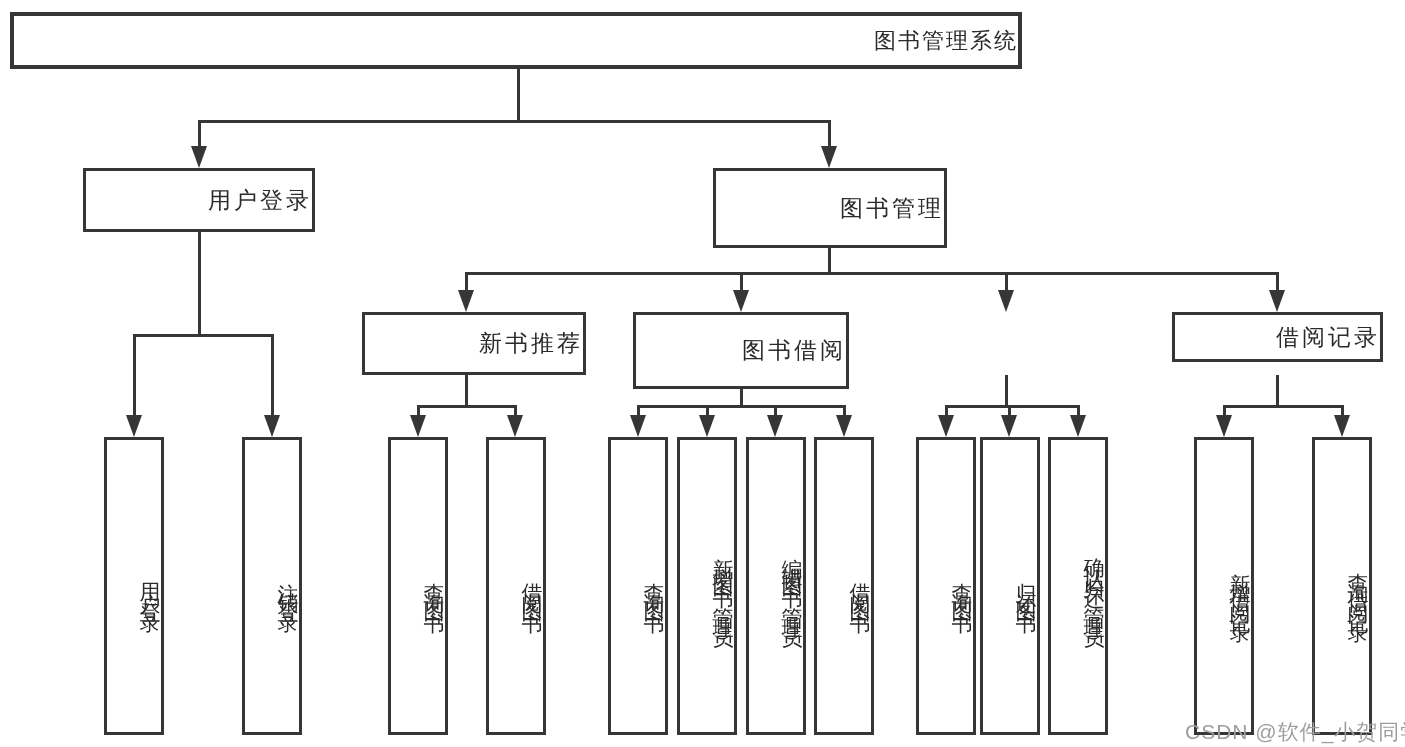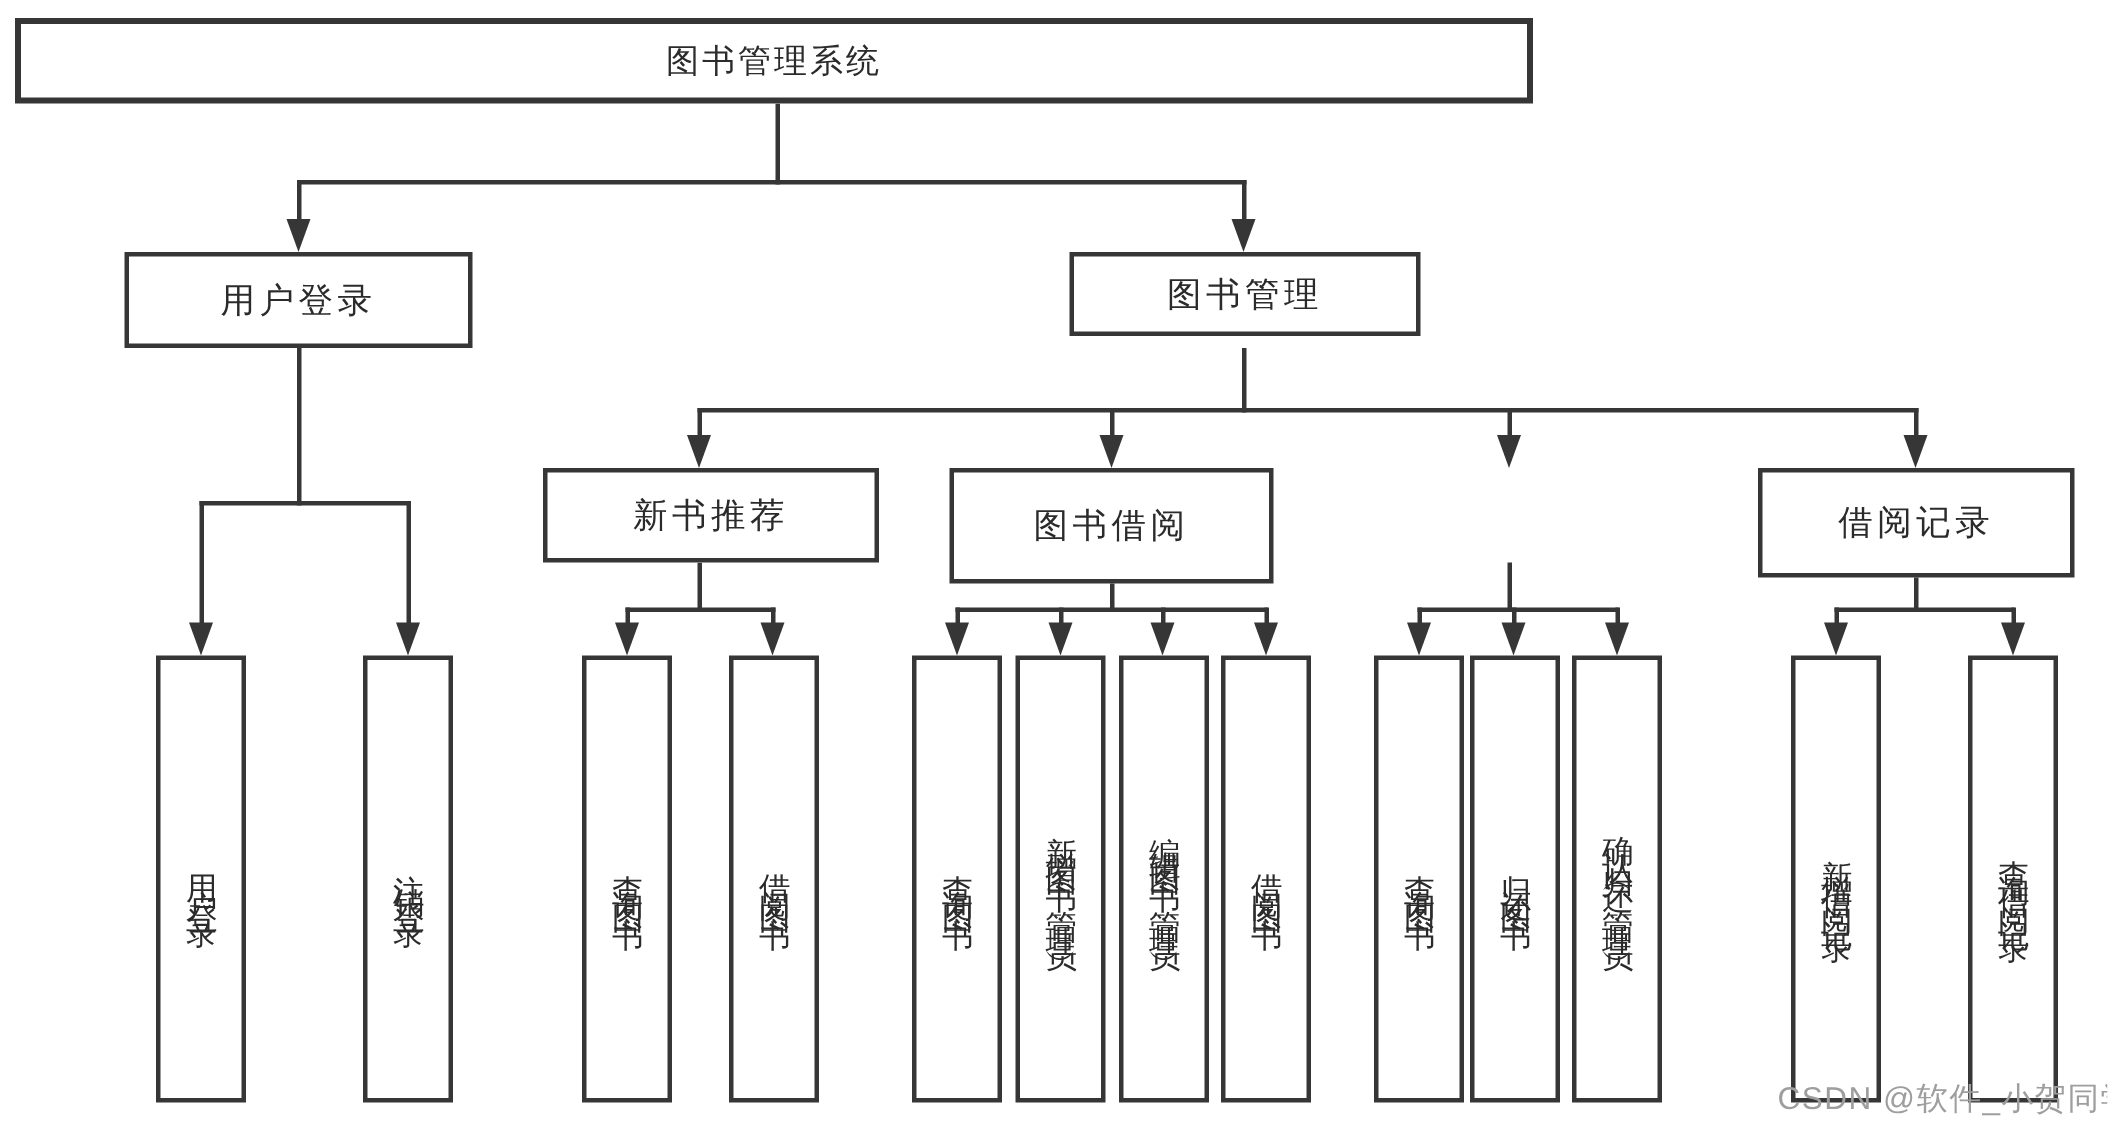--- a/index.html
+++ b/index.html
@@ -15,21 +15,21 @@
     background:var(--bg);
     font-family:"Liberation Sans","DejaVu Sans",sans-serif;
     color:var(--text);
     overflow:hidden;
   }
   .box{
     position:absolute;
     box-sizing:border-box;
     border:3px solid var(--line);
     background:#fff;
-    display:flex;align-items:center;justify-content:center;
+    display:flex;align-items:center;justify-content:flex-end;
   }
   .box.root{border-width:4px;}
   .box.h span{
     font-size:23px;letter-spacing:3px;white-space:nowrap;
   }
   .box.root span{font-size:22px;letter-spacing:2px;}
   .box.v span{
     writing-mode:vertical-rl;
     text-orientation:mixed;
     font-size:21px;
@@ -125,31 +125,31 @@
   <div class="arrow" style="left:1216px;top:415px"></div>
   <div class="arrow" style="left:1334px;top:415px"></div>
 
   <div class="box h root" style="left:10px;top:12px;width:1012px;height:57px">
     <span>图书管理系统</span>
   </div>
 
   <div class="box h" style="left:83px;top:168px;width:232px;height:64px">
     <span>用户登录</span>
   </div>
-  <div class="box h" style="left:713px;top:168px;width:234px;height:56px">
+  <div class="box h" style="left:713px;top:168px;width:234px;height:80px">
     <span>图书管理</span>
   </div>
 
   <div class="box h" style="left:362px;top:312px;width:224px;height:63px">
     <span>新书推荐</span>
   </div>
   <div class="box h" style="left:633px;top:312px;width:216px;height:77px">
     <span>图书借阅</span>
   </div>
-  <div class="box h" style="left:1172px;top:312px;width:211px;height:73px">
+  <div class="box h" style="left:1172px;top:312px;width:211px;height:50px">
     <span>借阅记录</span>
   </div>
 
   <div class="box v" style="left:104px;top:437px;width:60px;height:298px">
     <span>用户登录</span>
   </div>
   <div class="box v" style="left:242px;top:437px;width:60px;height:298px">
     <span>注销登录</span>
   </div>
 

